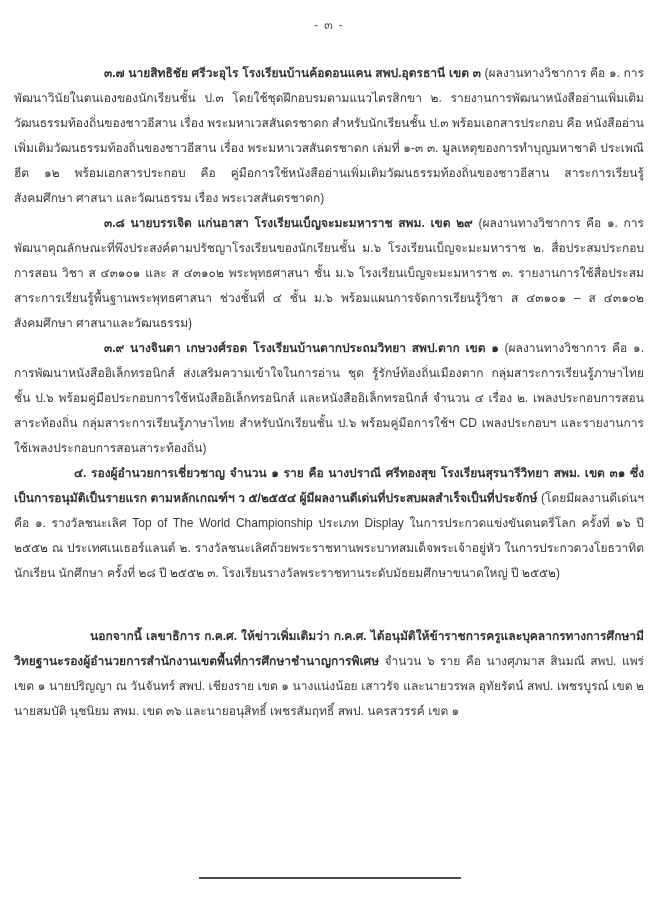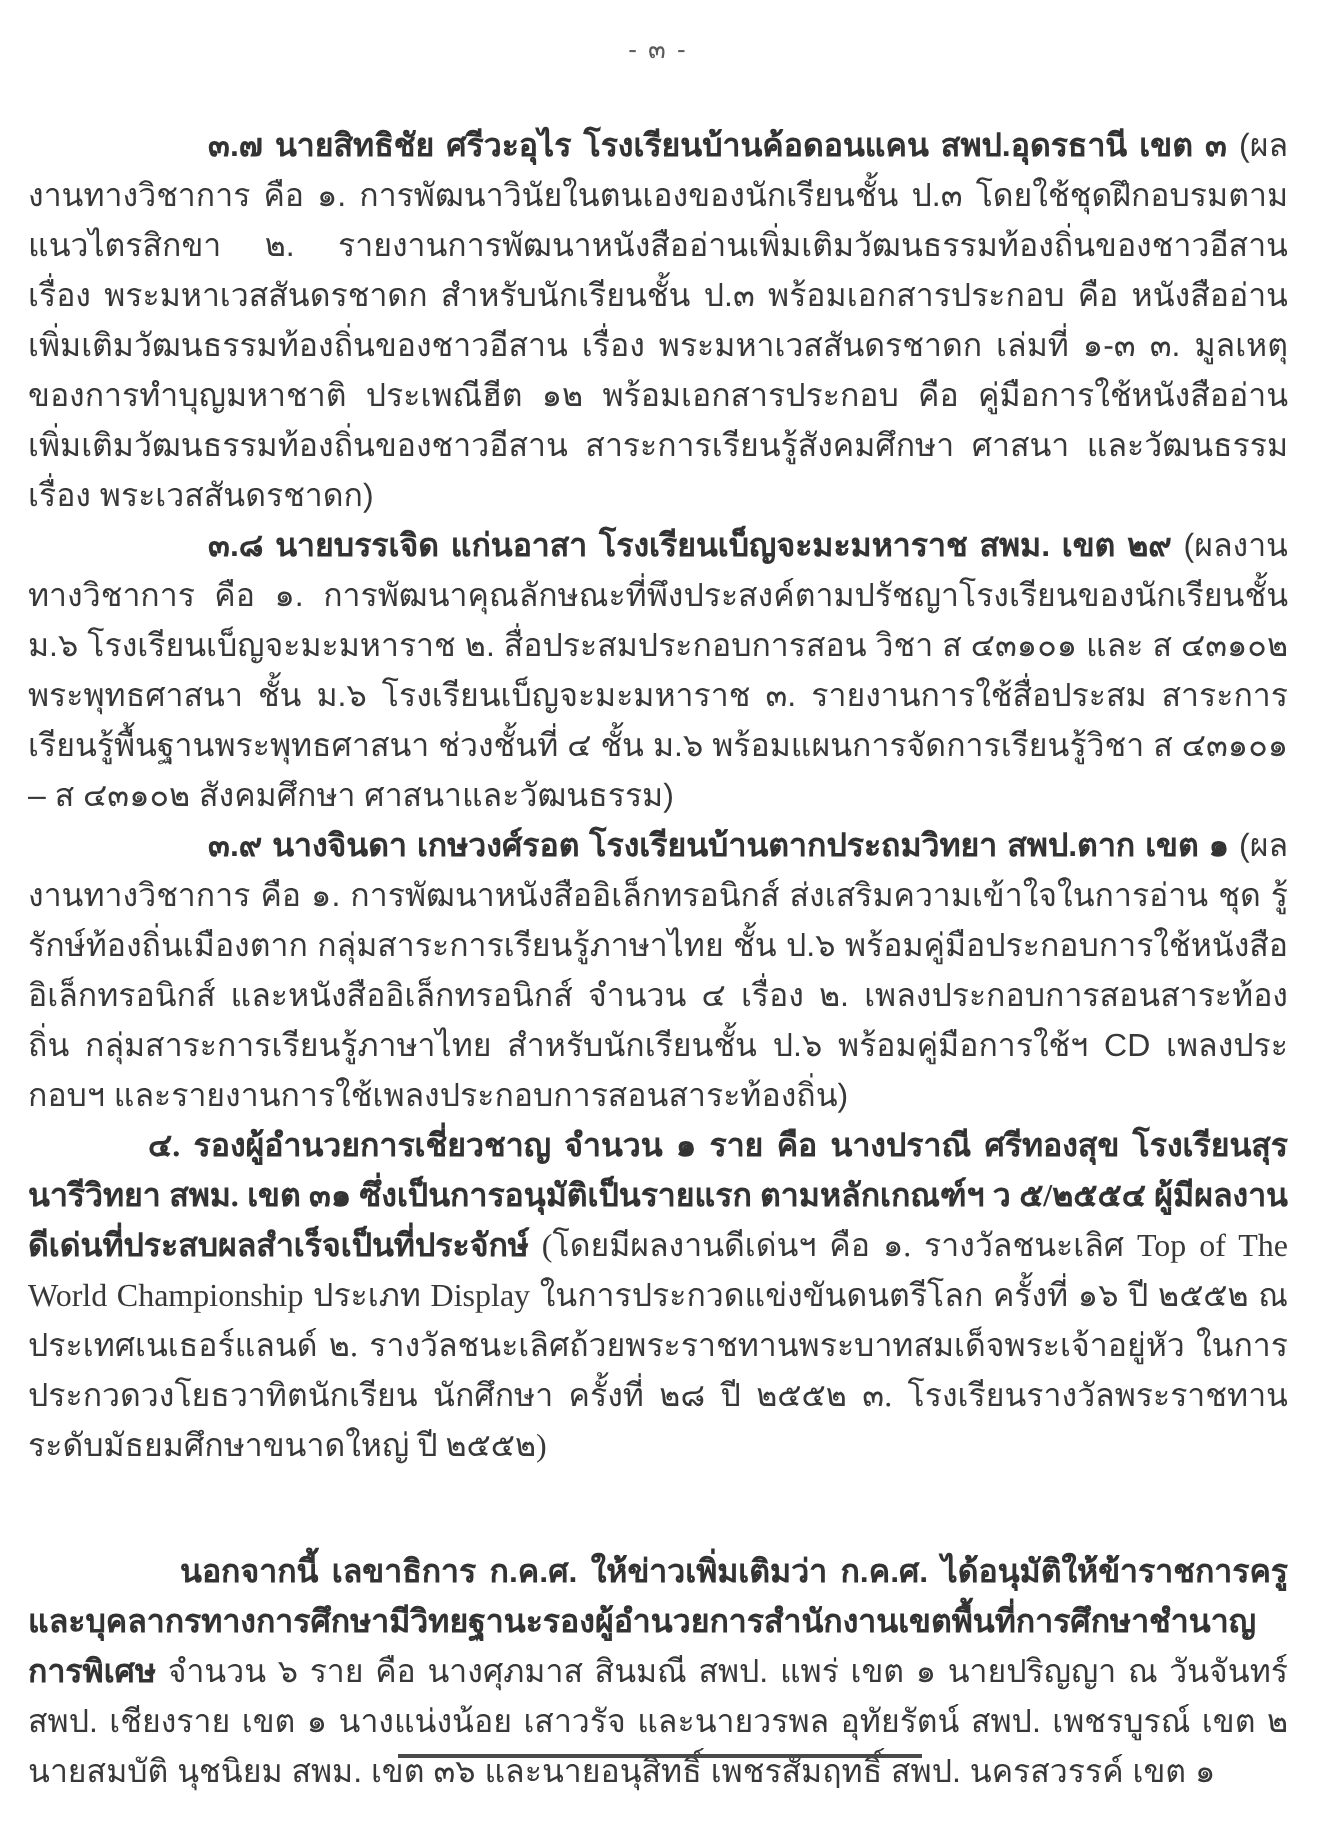--- a/index.html
+++ b/index.html
@@ -20,31 +20,31 @@
   }
   .page-number {
     text-align: center;
     font-size: 13px;
     color: #5a5a5a;
     letter-spacing: 1px;
     margin: 4px 0 26px 0;
   }
   .para {
     margin: 0;
-    font-size: 16px;
+    font-size: 12px;
     line-height: 25px;
     text-align: justify;
     word-break: break-word;
   }
   .para .head {
     font-weight: bold;
     color: #333333;
   }
   .indent-sub   { text-indent: 90px; }
-  .indent-item4 { text-indent: 60px; font-family: Liberation Serif, serif; }
+  .indent-item4 { text-indent: 60px; }
   .indent-note  { text-indent: 76px; }
   .para.note    { margin-top: 38px; }
   .footer-rule {
     position: absolute;
     left: 199px;
     top: 877px;
     width: 262px;
     height: 0;
     border-top: 2px solid #4a4a4a;
   }

